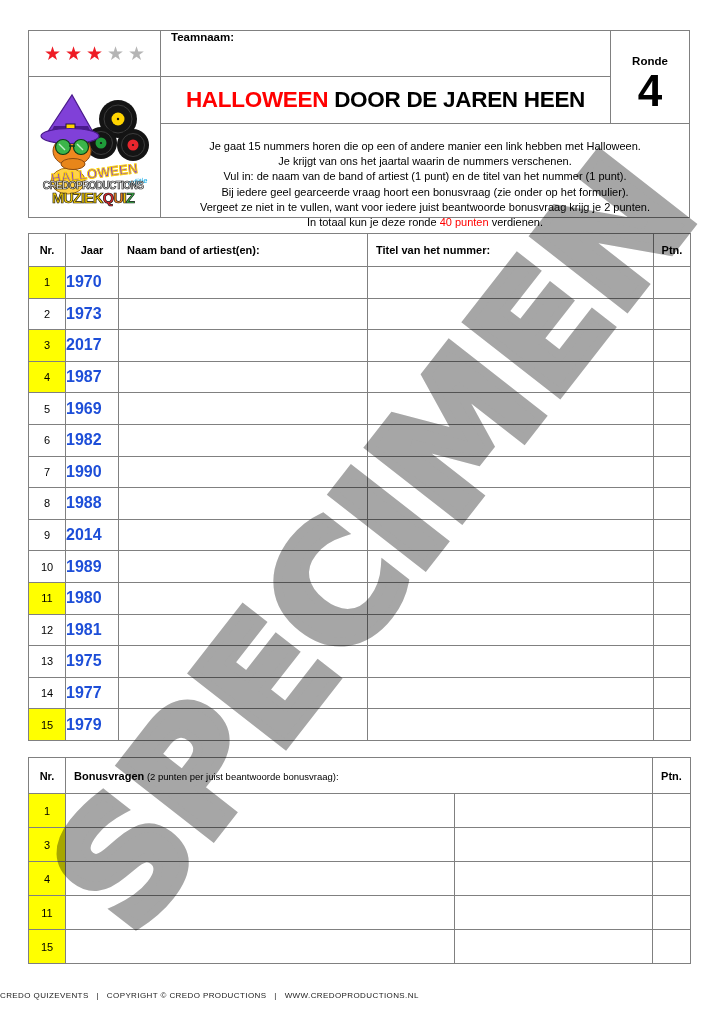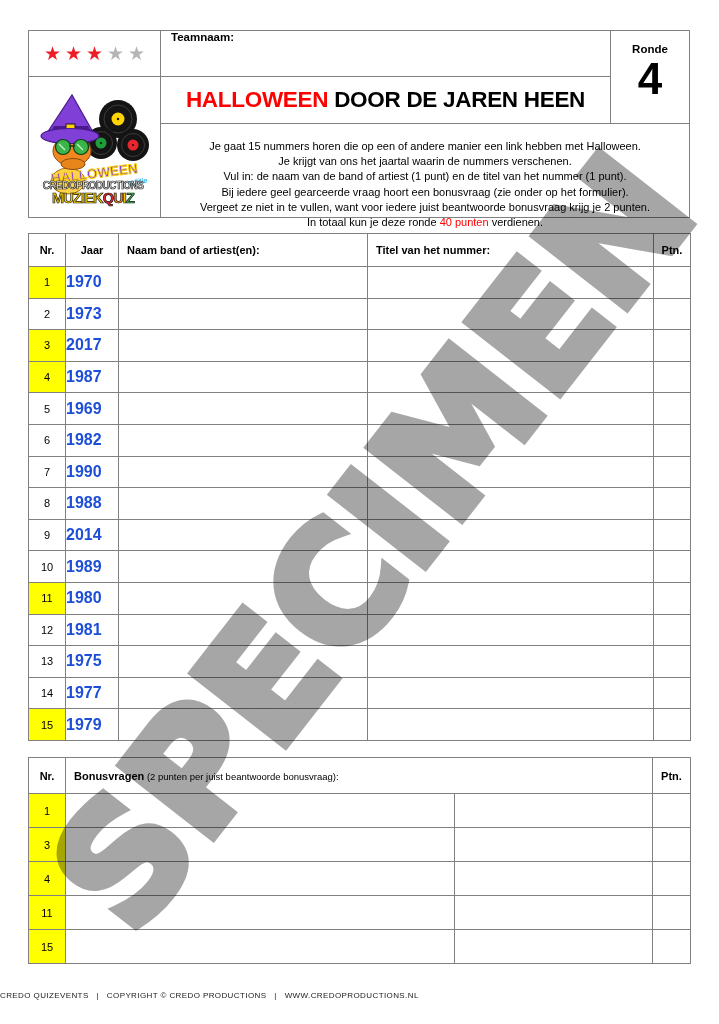--- a/index.html
+++ b/index.html
@@ -9,21 +9,21 @@
     font-family:"Liberation Sans", sans-serif; color:#000; overflow:hidden;
   }
   .cell { position:absolute; border:1px solid #808080; background:#fff; }
 
   
   .stars-cell { left:28px; top:30px; width:133px; height:47px; display:flex; align-items:center; justify-content:center; gap:4px; font-size:19px; }
   .star-filled { color:#ee1c25; }
   .star-empty  { color:#b5b5b5; }
   .teamnaam-cell { left:160px; top:30px; width:451px; height:47px; padding:0 0 0 10px; font-weight:bold; font-size:11.5px; }
   .ronde-cell { left:610px; top:30px; width:80px; height:94px; text-align:center; }
-  .ronde-label { font-weight:bold; font-size:11.5px; margin-top:12px; }
+  .ronde-label { font-weight:bold; font-size:11.5px; margin-top:24px; }
   .ronde-number { font-weight:bold; font-size:44px; line-height:44px; margin-top:2px; }
   .logo-cell { left:28px; top:76px; width:133px; height:142px; display:flex; align-items:center; justify-content:center; }
   .title-cell { left:160px; top:76px; width:451px; height:48px; display:flex; align-items:center; justify-content:center;
                 font-weight:bold; font-size:22.5px; letter-spacing:-0.3px; white-space:pre; }
   .title-red { color:#ff0000; }
   .instr-cell { left:160px; top:123px; width:530px; height:95px; font-size:11px; line-height:15.2px; text-align:center; padding-top:15px; }
   .red-bold { color:#ff0000; font-weight:normal; }
 
   
   table { border-collapse:collapse; table-layout:fixed; }

